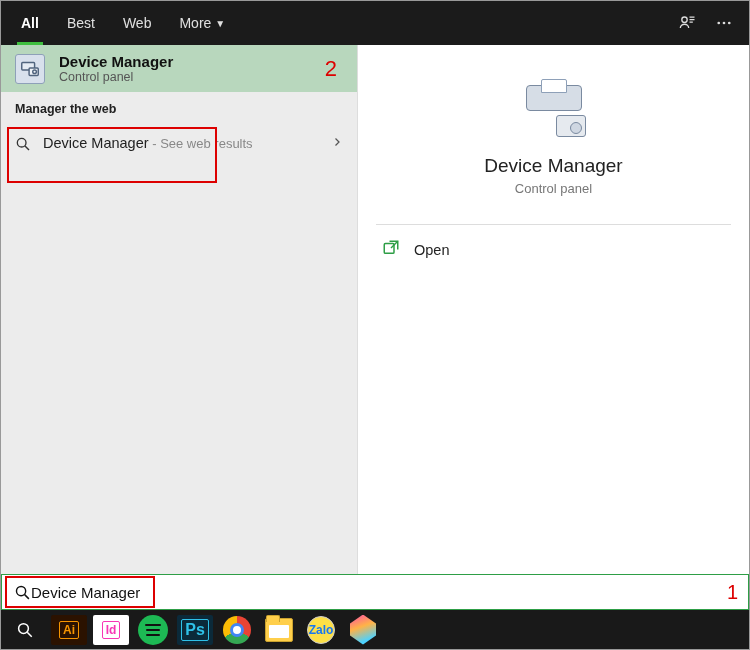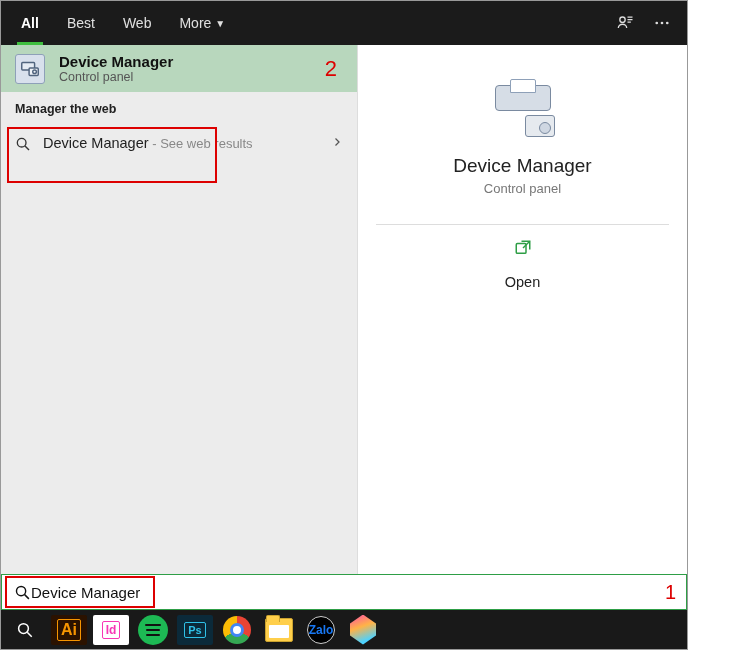--- a/index.html
+++ b/index.html
@@ -1,17 +1,17 @@
 <!DOCTYPE html>
 <html><head>
 <meta charset="utf-8">
 <style>
   * { box-sizing: border-box; margin: 0; padding: 0; font-family: "Segoe UI", sans-serif; }
   html, body { width: 750px; height: 650px; overflow: hidden; background: #fff; }
-  .frame { width: 688px; height: 650px; position: relative; border: 1px solid #999; }
+  .frame { width: 750px; height: 650px; position: relative; border: 1px solid #999; }
 
   
   .topbar { height: 44px; background: #1b1b1b; color: #fff; display: flex; align-items: stretch; padding: 0 6px; }
   .tabs { display: flex; align-items: stretch; }
   .tab { padding: 0 14px; display: flex; align-items: center; font-size: 14px; color: #e0e0e0; cursor: pointer; position: relative; }
   .tab.active { color: #fff; font-weight: 600; }
   .tab.active::after { content: ""; position: absolute; left: 10px; right: 10px; bottom: 0; height: 3px; background: #3fbf3f; }
   .more-caret { margin-left: 4px; font-size: 10px; }
   .topbar-right { margin-left: auto; display: flex; align-items: center; gap: 18px; padding-right: 10px; color: #ddd; }
   .feedback-icon svg, .moredots-icon svg { display:block; }
@@ -42,45 +42,45 @@
   .brand .g { width:14px; height:14px; border:2px solid #0b6ab0; border-radius:50%; display:inline-block; position:relative; }
   .detail-head { padding: 30px 10px 28px; text-align: center; }
   .big-icon { width: 64px; height: 58px; margin: 6px auto 16px; position: relative; }
   .big-icon .printer { width:56px; height:26px; background:#d6dde6; border:1px solid #7a8aa0; border-radius:4px; position:absolute; top:4px; left:4px; }
   .big-icon .paper { width:26px; height:14px; background:#fff; border:1px solid #8ea0b8; position:absolute; top:-2px; left:19px; border-radius:2px 2px 0 0;}
   .big-icon .camera { width:30px; height:22px; background:#e6eaef; border:1px solid #7a8aa0; border-radius:3px; position:absolute; bottom:2px; right:0; }
   .big-icon .lens { width:12px; height:12px; border:1px solid #7a8aa0; border-radius:50%; background:#cfd7e2; position:absolute; bottom:5px; right:4px; }
   .detail-title { font-size: 19px; color:#222; margin-bottom:4px; }
   .detail-sub { font-size: 13px; color: #777; }
   .hr { height:1px; background:#ddd; margin: 0 18px; }
-  .action-row { padding: 14px 24px; display:flex; align-items:center; gap:14px; font-size:14.5px; color:#222; cursor:pointer;flex-direction:column; }
+  .action-row { padding: 14px 24px; display:flex; align-items:center; gap:14px; font-size:14.5px; color:#222; cursor:pointer; }
   .open-icon { color:#2e9e46; }
 
   
   .searchbar { position:absolute; left:0; right:0; bottom:39px; height:36px; background:#fff; border:1px solid #2e9e46; display:flex; align-items:center; padding:0 10px 0 12px; }
   .searchbar input { flex:1; border:none; outline:none; font-size:15px; color:#111; background:transparent; }
   .callout1 { color:#d00; font-size:20px; padding-left:8px; }
   .redbox1 { position:absolute; left:4px; bottom:41px; width:150px; height:32px; border:2px solid #d00; pointer-events:none; }
 
   
   .taskbar { position:absolute; left:0; right:0; bottom:0; height:39px; background:#191919; display:flex; align-items:center; padding:0 4px; gap:6px; }
   .tb-search { width:40px; height:100%; display:flex; align-items:center; justify-content:center; color:#fff; cursor:pointer; }
   .tb-item { width:36px; height:30px; display:flex; align-items:center; justify-content:center; border-radius:2px; cursor:pointer; }
-  .ai { background:#2b1200; } .ai span{ color:#f79500; border:1.5px solid #f79500; font-size:16px; font-weight:700; padding:1px 3px; border-radius:2px;}
+  .ai { background:#2b1200; } .ai span{ color:#f79500; border:1.5px solid #f79500; font-size:12px; font-weight:700; padding:1px 3px; border-radius:2px;}
   .id { background:#ffffff; } .id span{ color:#f736b5; border:1.5px solid #f736b5; font-size:12px; font-weight:700; padding:1px 3px; border-radius:2px;}
   .sp { width:30px; height:30px; background:#1db954; border-radius:50%; position:relative; }
   .sp::before{content:"";position:absolute;left:7px;right:7px;top:9px;height:2px;background:#111;border-radius:2px;}
   .sp::after{content:"";position:absolute;left:8px;right:8px;top:14px;height:2px;background:#111;border-radius:2px;box-shadow:0 5px 0 #111;}
-  .ps { background:#0b2a3a; } .ps span{ color:#2fc1e8; border:1.5px solid #2fc1e8; font-size:11px; font-weight:700; padding:1px 3px; border-radius:2px;}
+  .ps { background:#0b2a3a; } .ps span{ color:#2fc1e8; border:1.5px solid #2fc1e8; font-size:16px; font-weight:700; padding:1px 3px; border-radius:2px;}
   .ch { width:28px; height:28px; border-radius:50%; background: conic-gradient(#e94435 0 120deg,#34a853 120deg 240deg,#fbbc05 240deg 360deg); position:relative;}
   .ch::after{content:"";position:absolute;inset:7px;background:#fff;border-radius:50%;border:3px solid #4285f4;}
   .fe { width:28px; height:24px; background:#ffcf4b; border:1px solid #caa22f; border-radius:2px; position:relative;}
   .fe::before{content:"";position:absolute;left:0;top:-4px;width:12px;height:6px;background:#ffcf4b;border:1px solid #caa22f;border-bottom:none;border-radius:2px 2px 0 0;}
   .fe::after{content:"";position:absolute;inset:3px;top:6px;background:#fff;border-radius:1px;}
-  .za { width:28px; height:28px; border-radius:50%; background:#000000; color:#1877f2; font-size:12px; font-weight:700; display:flex; align-items:center; justify-content:center; border:1px solid #ccc;}
+  .za { width:28px; height:28px; border-radius:50%; background:#fde047; color:#1877f2; font-size:12px; font-weight:700; display:flex; align-items:center; justify-content:center; border:1px solid #ccc;}
   .pa { width:26px; height:30px; background: linear-gradient(160deg,#ff4da6 0%, #ffb347 40%, #4dd2ff 80%); clip-path: polygon(50% 0,100% 30%,100% 70%,50% 100%,0 70%,0 30%); }
 </style>
 </head>
 <body>
 <div class="frame">
 
   <div class="topbar">
     <div class="tabs">
       <div class="tab active">
           <span>All</span>

